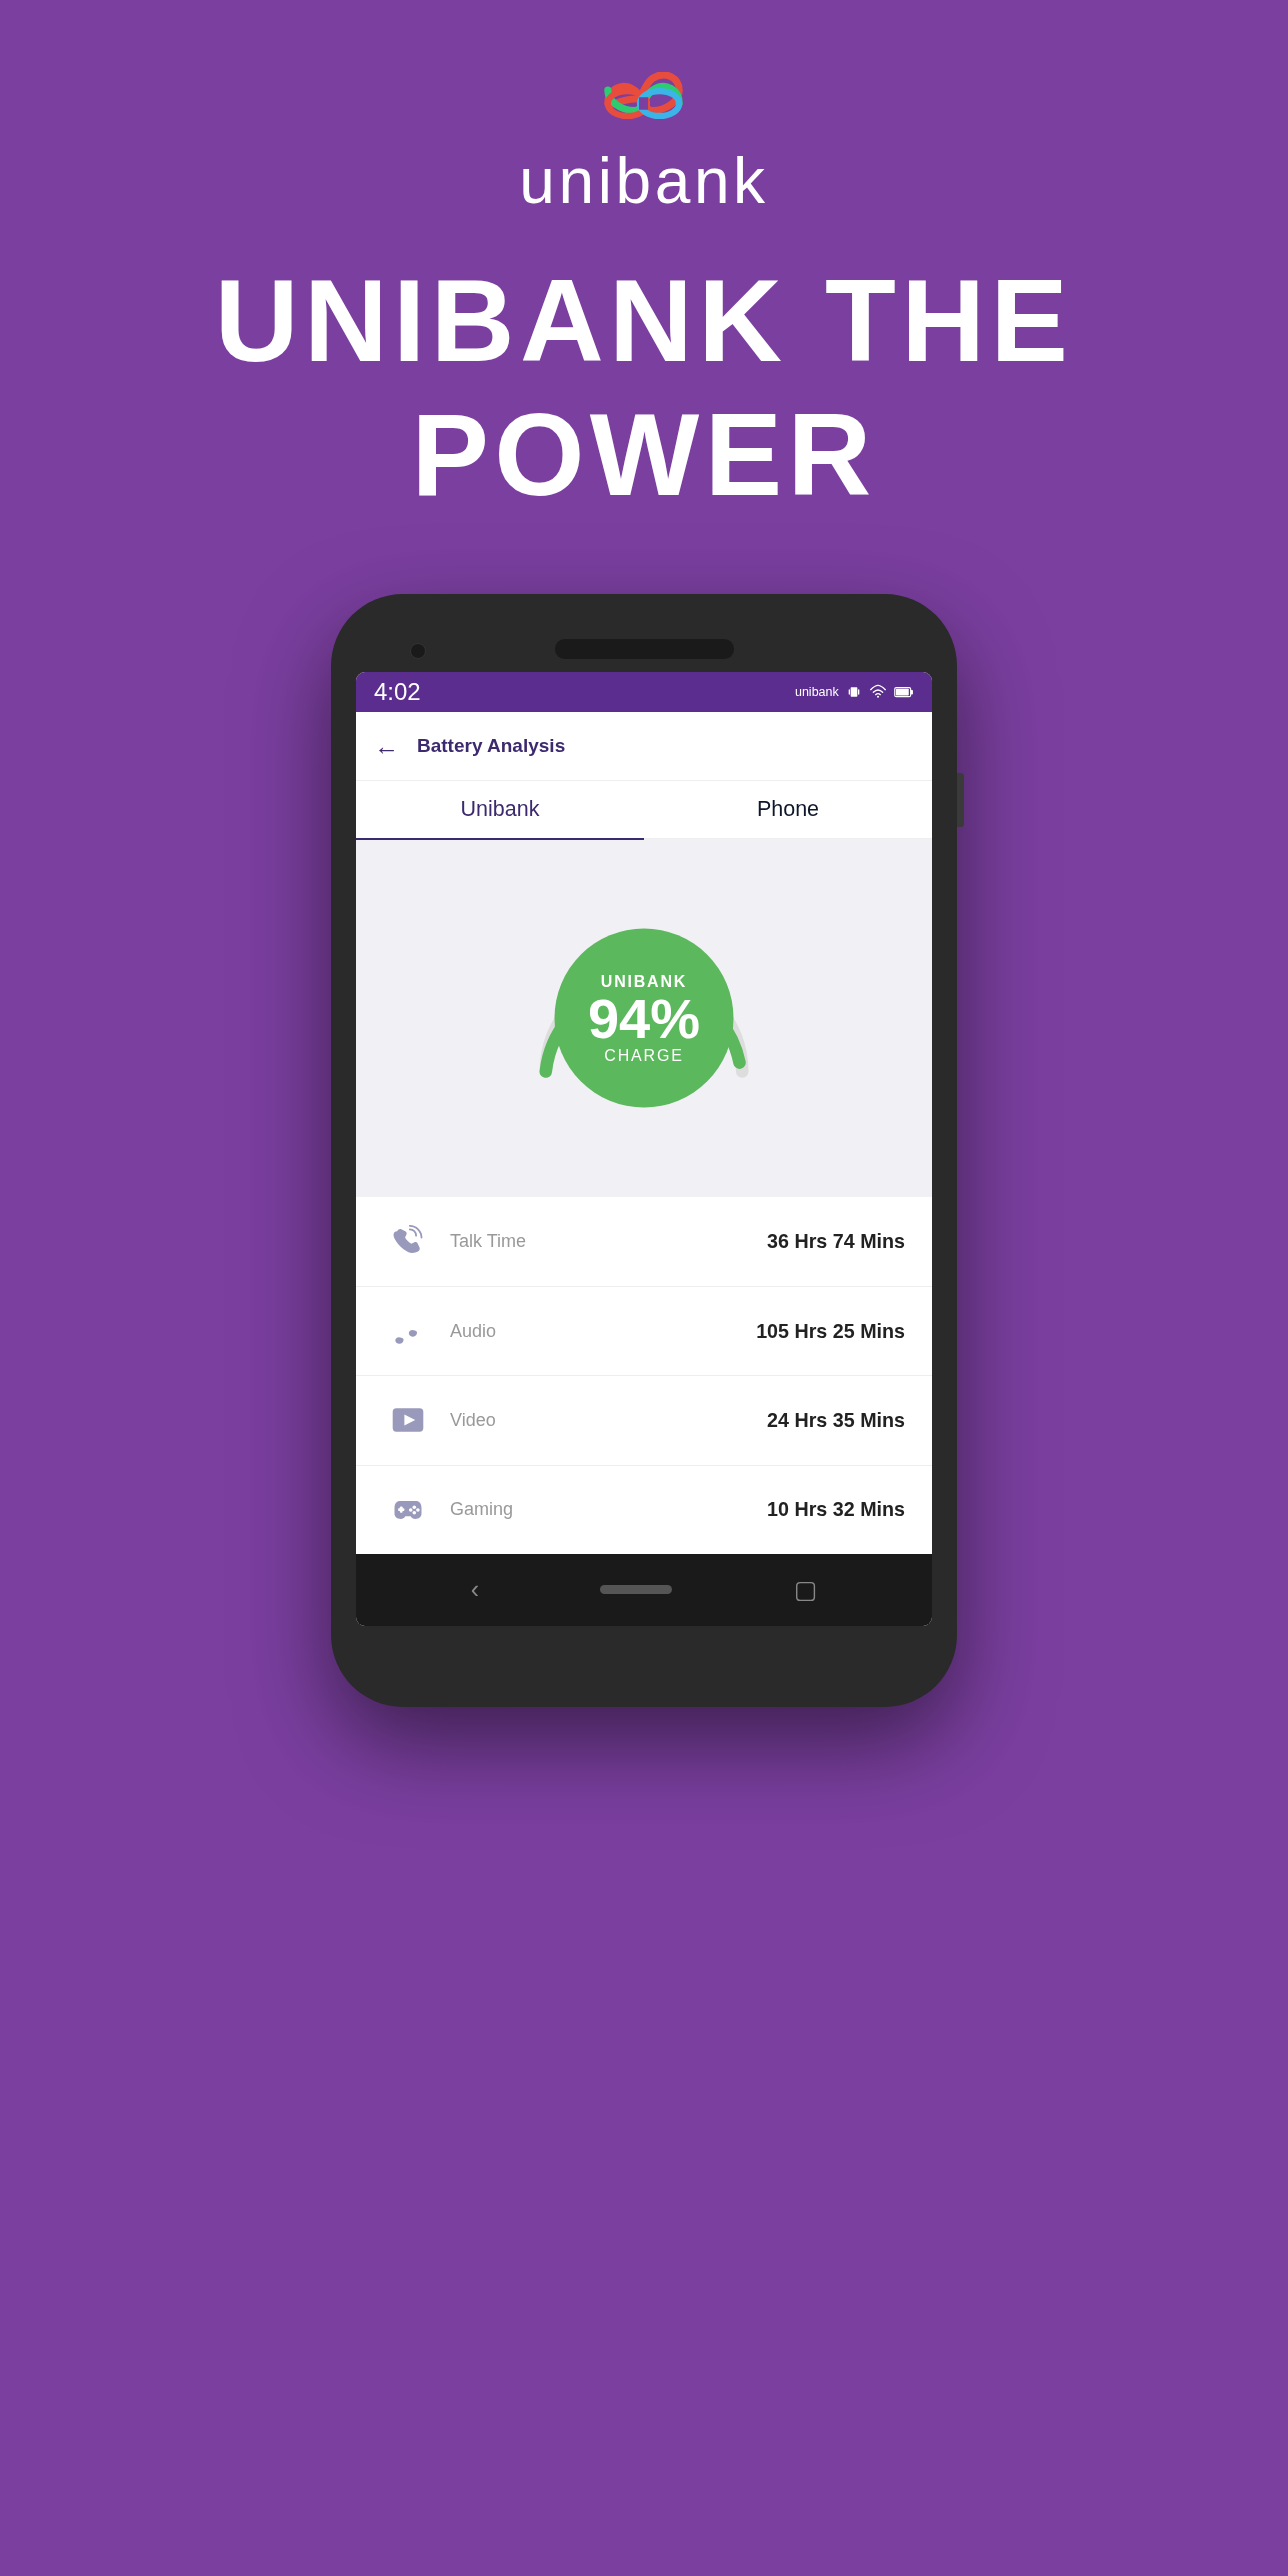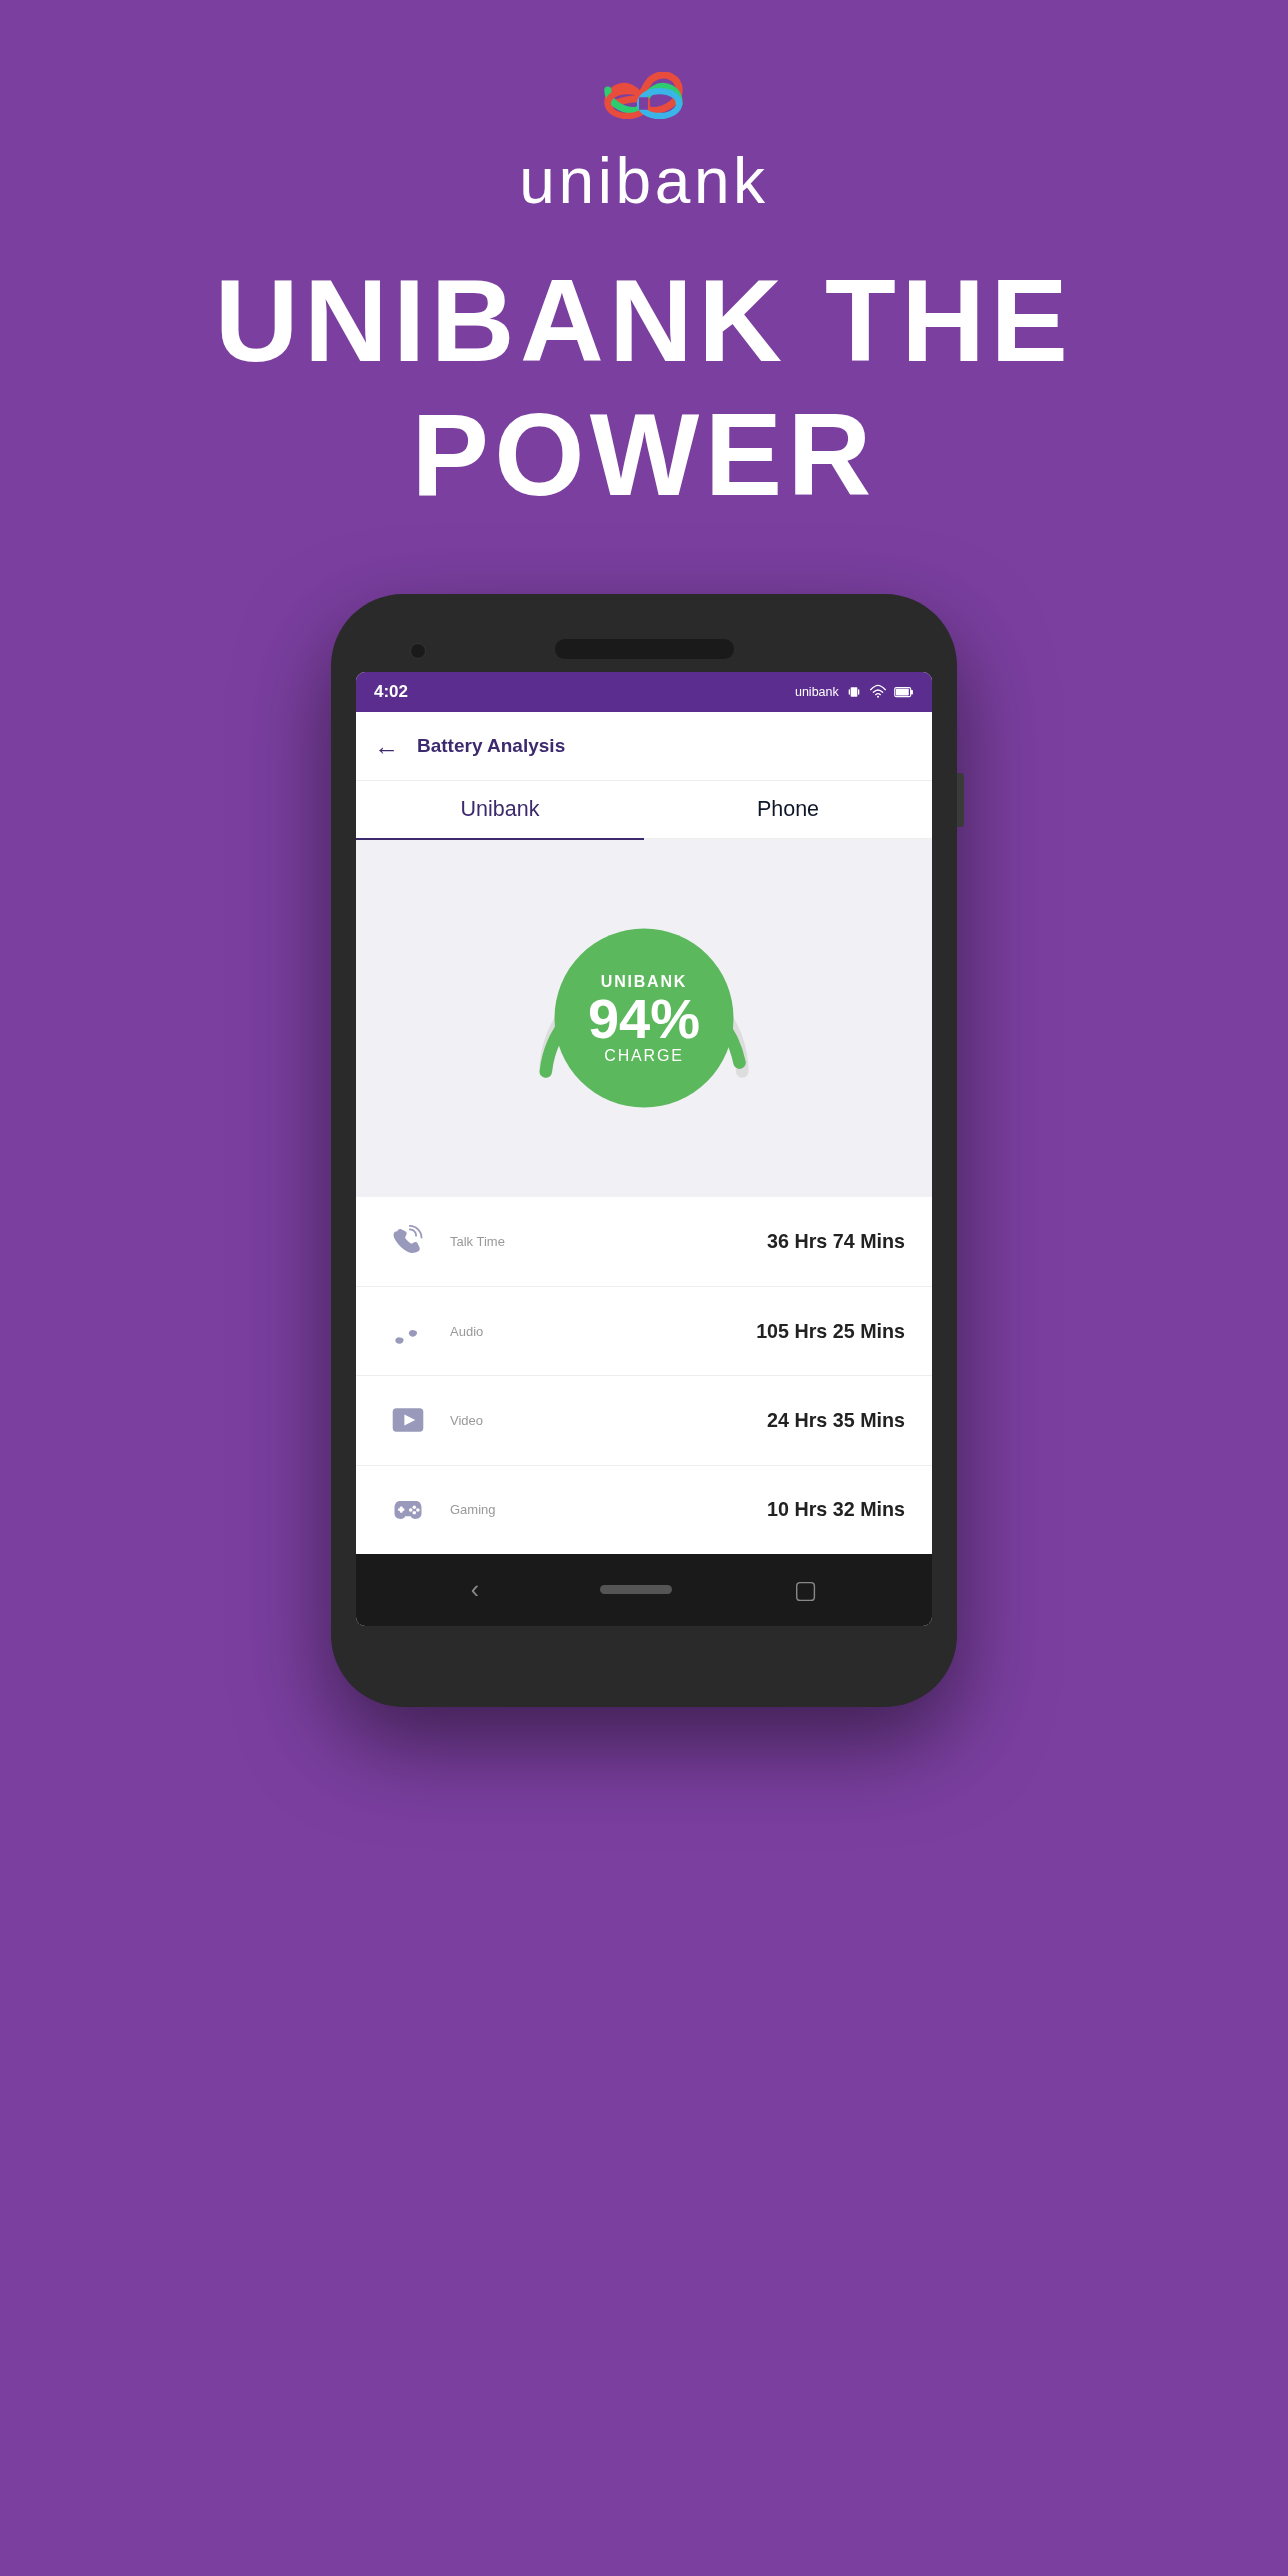--- a/index.html
+++ b/index.html
@@ -112,22 +112,22 @@
       background: #5B2D8E;
       display: flex;
       justify-content: space-between;
       align-items: center;
       padding: 9px 18px;
       height: 40px;
     }
 
     .status-time {
       color: white;
-      font-size: 17px;
-      font-weight: 700;
+      font-size: 24px;
+      font-weight: 400;
     }
 
     .status-icons {
       display: flex;
       align-items: center;
       gap: 7.2px;
     }
 
     .status-app-name {
       color: white;
@@ -274,21 +274,21 @@
       flex-shrink: 0;
     }
 
     .stat-icon svg {
       width: 36px;
       height: 36px;
     }
 
     .stat-name {
       color: #999;
-      font-size: 13px;
+      font-size: 18px;
       flex: 1;
     }
 
     .stat-value {
       color: #222;
       font-size: 19.7px;
       font-weight: 700;
     }
 
     

